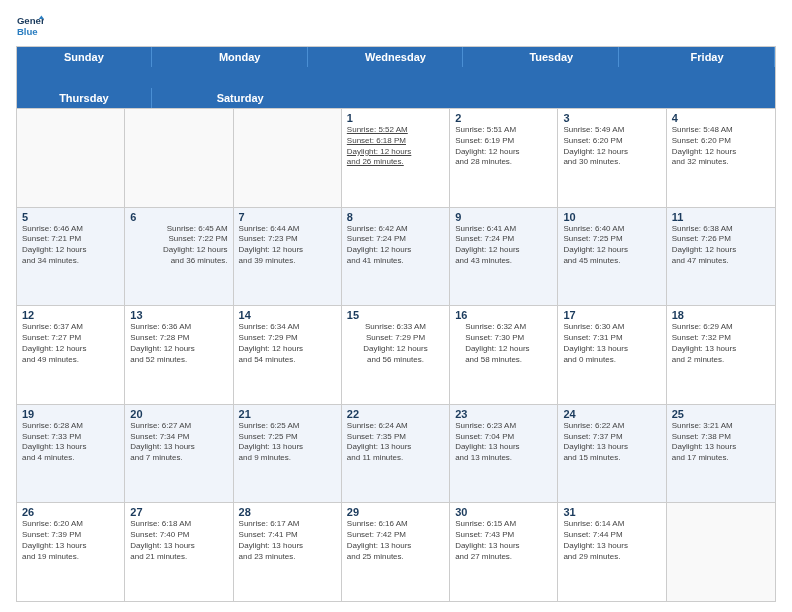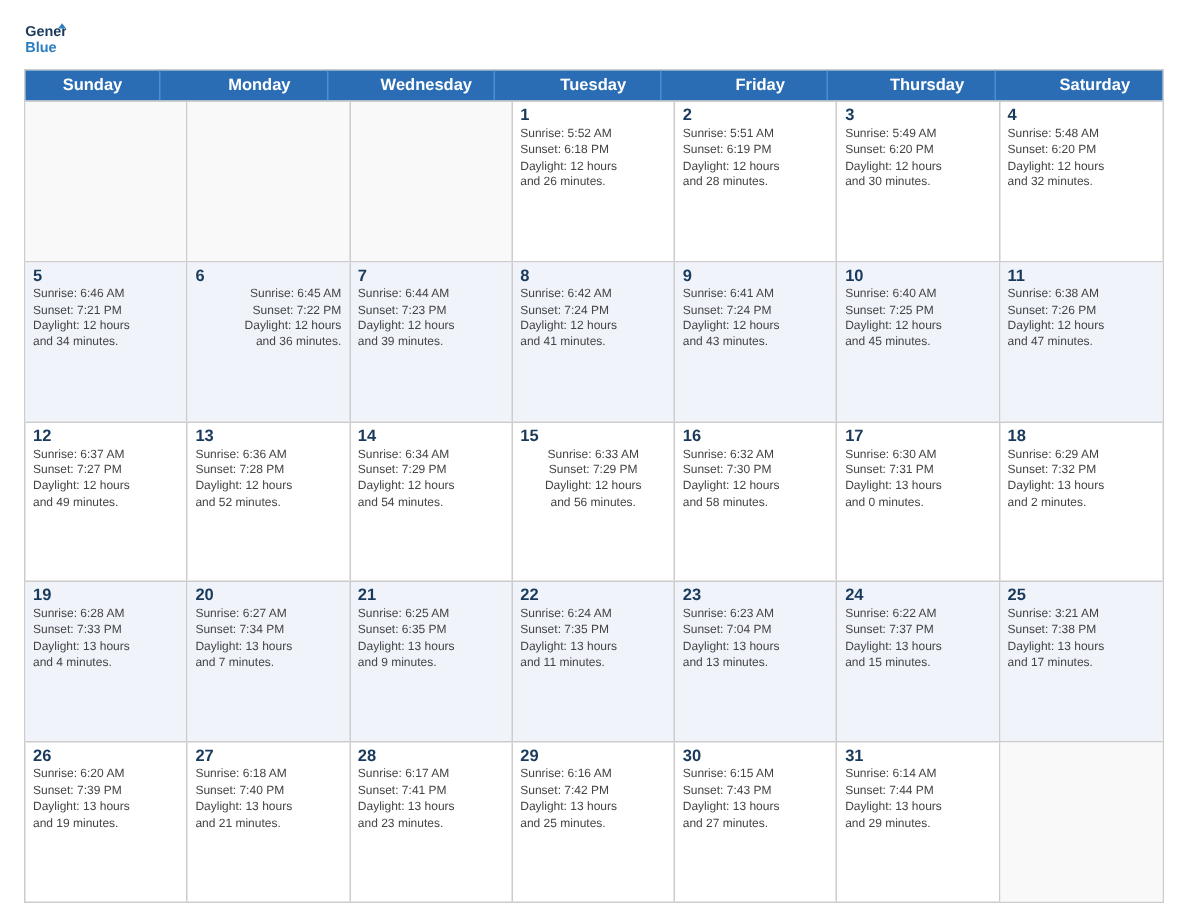--- a/index.html
+++ b/index.html
@@ -45,21 +45,21 @@
       color: #444;
     }
     .calendar {
       flex: 1;
       display: flex;
       flex-direction: column;
       border: 1px solid #ccc;
     }
     .cal-header-row {
       display: grid;
-      grid-template-columns: repeat(7, 1fr);
+      grid-template-columns: repeat(5, 1fr);
       background: #2b6db5;
       gap: 21px;
     }
     .cal-header-cell {
       color: #fff;
       font-size: 11px;
       font-weight: bold;
       padding: 4px 5px;
       text-align: center;
       border-right: 1px solid #4a8fd4;
@@ -137,21 +137,21 @@
         <div class="cal-header-cell">Saturday</div>
       </div>
 
     <div class="cal-body">
     <div class="cal-row">
           <div class="cal-cell empty"></div>
           <div class="cal-cell empty"></div>
           <div class="cal-cell empty"></div>
           <div class="cal-cell">
             <span class="day-num">1</span>
-            <div class="cell-text" style="white-space: pre-line;">Sunrise: 5:52 AM
+            <div class="cell-text" style="white-space: pre-line; text-decoration: underline;">Sunrise: 5:52 AM
 Sunset: 6:18 PM
 Daylight: 12 hours
 and 26 minutes.</div>
           </div>
           <div class="cal-cell">
             <span class="day-num">2</span>
             <div class="cell-text" style="white-space: pre-line;">Sunrise: 5:51 AM
 Sunset: 6:19 PM
 Daylight: 12 hours
 and 28 minutes.</div>
@@ -246,21 +246,21 @@
           </div>
           <div class="cal-cell">
             <span class="day-num">15</span>
             <div class="cell-text" style="white-space: pre-line; text-align: center;">Sunrise: 6:33 AM
 Sunset: 7:29 PM
 Daylight: 12 hours
 and 56 minutes.</div>
           </div>
           <div class="cal-cell">
             <span class="day-num">16</span>
-            <div class="cell-text" style="white-space: pre-line;">Sunrise: 6:32 AM
+            <div class="cell-text" style="white-space: pre-line; margin-left: 10px;">Sunrise: 6:32 AM
 Sunset: 7:30 PM
 Daylight: 12 hours
 and 58 minutes.</div>
           </div>
           <div class="cal-cell">
             <span class="day-num">17</span>
             <div class="cell-text" style="white-space: pre-line;">Sunrise: 6:30 AM
 Sunset: 7:31 PM
 Daylight: 13 hours
 and 0 minutes.</div>
@@ -284,21 +284,21 @@
           <div class="cal-cell">
             <span class="day-num">20</span>
             <div class="cell-text" style="white-space: pre-line;">Sunrise: 6:27 AM
 Sunset: 7:34 PM
 Daylight: 13 hours
 and 7 minutes.</div>
           </div>
           <div class="cal-cell">
             <span class="day-num">21</span>
             <div class="cell-text" style="white-space: pre-line;">Sunrise: 6:25 AM
-Sunset: 6:35 PM
+Sunset: 7:25 PM
 Daylight: 13 hours
 and 9 minutes.</div>
           </div>
           <div class="cal-cell">
             <span class="day-num">22</span>
             <div class="cell-text" style="white-space: pre-line;">Sunrise: 6:24 AM
 Sunset: 7:35 PM
 Daylight: 13 hours
 and 11 minutes.</div>
           </div>

